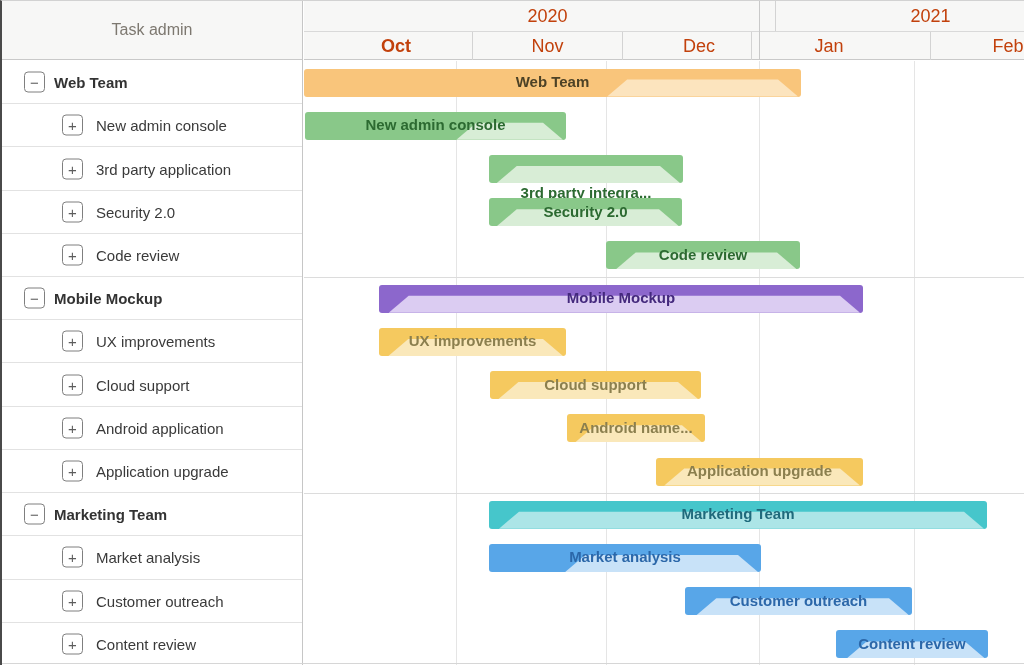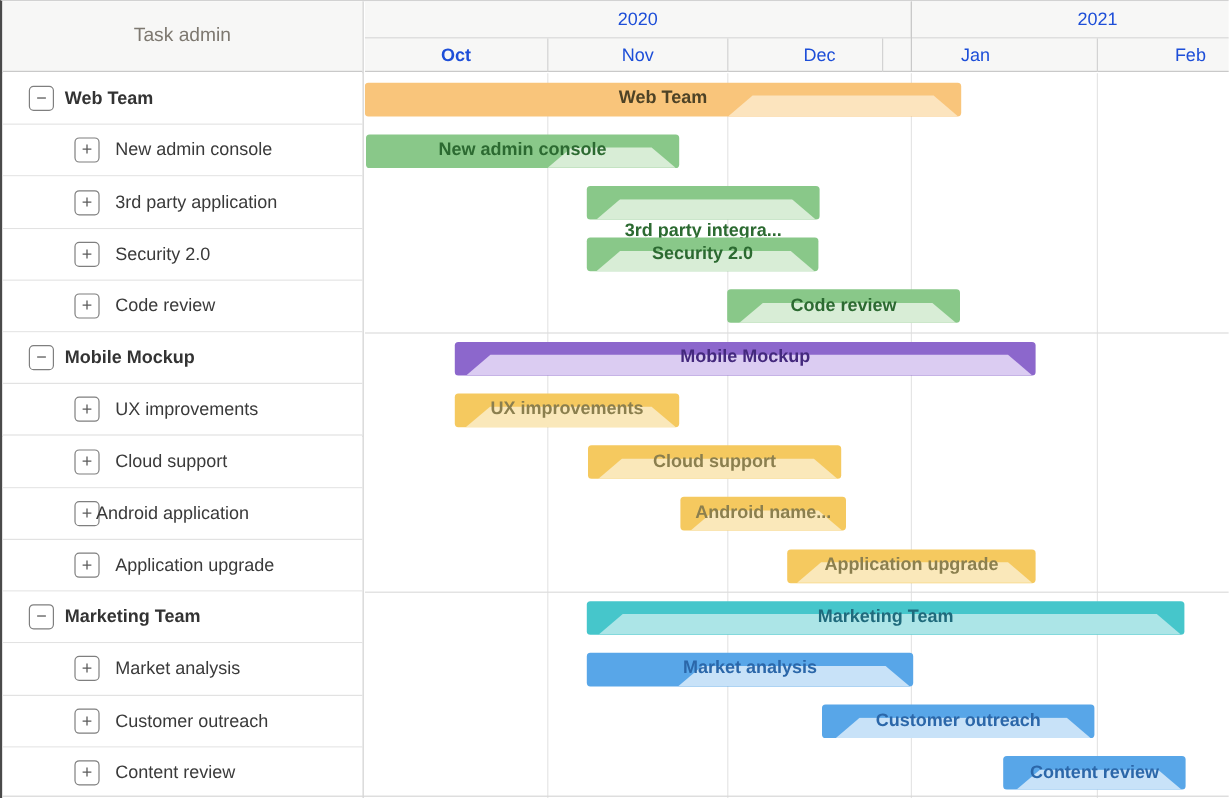--- a/index.html
+++ b/index.html
@@ -22,21 +22,21 @@
   .task-label.parent{font-weight:700;color:#333;}
   .toggle{position:absolute;width:21px;height:21px;top:50%;transform:translateY(-50%);
     border:1px solid #7f7f7f;border-radius:4px;background:#fff;color:#5c5c5c;
     font-size:15px;line-height:19px;text-align:center;cursor:pointer;}
   
   .chart{position:absolute;left:302px;top:0;width:722px;height:665px;overflow:hidden;}
   .chart-header{position:absolute;left:0;top:0;width:100%;height:59px;background:#f7f7f6;border-bottom:1px solid #c9c9c9;}
   .year-strip{position:absolute;left:0;top:0;width:100%;height:30px;}
   .month-strip{position:absolute;left:0;top:30px;width:100%;height:29px;border-top:1px solid #d9d9d9;}
   .hcell{position:absolute;top:0;height:100%;display:flex;align-items:center;justify-content:center;
-    font-size:15px;color:#1d4ed8;}
+    font-size:18px;color:#c2410c;margin-left:16px;}
   .hcell.bordered{border-left:1px solid #d3d3d3;}
   .year-divider{position:absolute;top:0;width:1px;height:59px;background:#c9c9c9;}
   .chart-body{position:absolute;left:0;top:60px;width:100%;height:605px;}
   .vgrid{position:absolute;top:0;width:1px;height:100%;background:#e5e5e5;}
   .hsep{position:absolute;height:1px;background:#dcdcdc;left:0;width:100%;}
   .bottom-sep{position:absolute;left:0;top:662px;width:1024px;height:1px;background:#d6d6d6;z-index:5;}
   
   .bar{position:absolute;height:28px;border-radius:3px;z-index:3;cursor:pointer;}
   .bar-light{position:absolute;left:0;top:0;width:100%;height:100%;border-radius:3px;}
   .bar-label{position:absolute;left:0;top:0;width:100%;height:100%;display:flex;align-items:center;justify-content:center;
@@ -79,21 +79,21 @@
         <div class="task-row" style="top: 259.286px; height: 43.2143px;">
           <div class="toggle" style="left: 60px;">+</div>
           <div class="task-label" style="left: 94px;">UX improvements</div>
         </div>
         <div class="task-row" style="top: 302.5px; height: 43.2143px;">
           <div class="toggle" style="left: 60px;">+</div>
           <div class="task-label" style="left: 94px;">Cloud support</div>
         </div>
         <div class="task-row" style="top: 345.714px; height: 43.2143px;">
           <div class="toggle" style="left: 60px;">+</div>
-          <div class="task-label" style="left: 78px;">Android application</div>
+          <div class="task-label" style="left: 94px;">Android application</div>
         </div>
         <div class="task-row" style="top: 388.929px; height: 43.2143px;">
           <div class="toggle" style="left: 60px;">+</div>
           <div class="task-label" style="left: 94px;">Application upgrade</div>
         </div>
         <div class="task-row" style="top: 432.143px; height: 43.2143px;">
           <div class="toggle" style="left: 22px;">−</div>
           <div class="task-label parent" style="left: 52px;">Marketing Team</div>
         </div>
         <div class="task-row" style="top: 475.357px; height: 43.2143px;">

